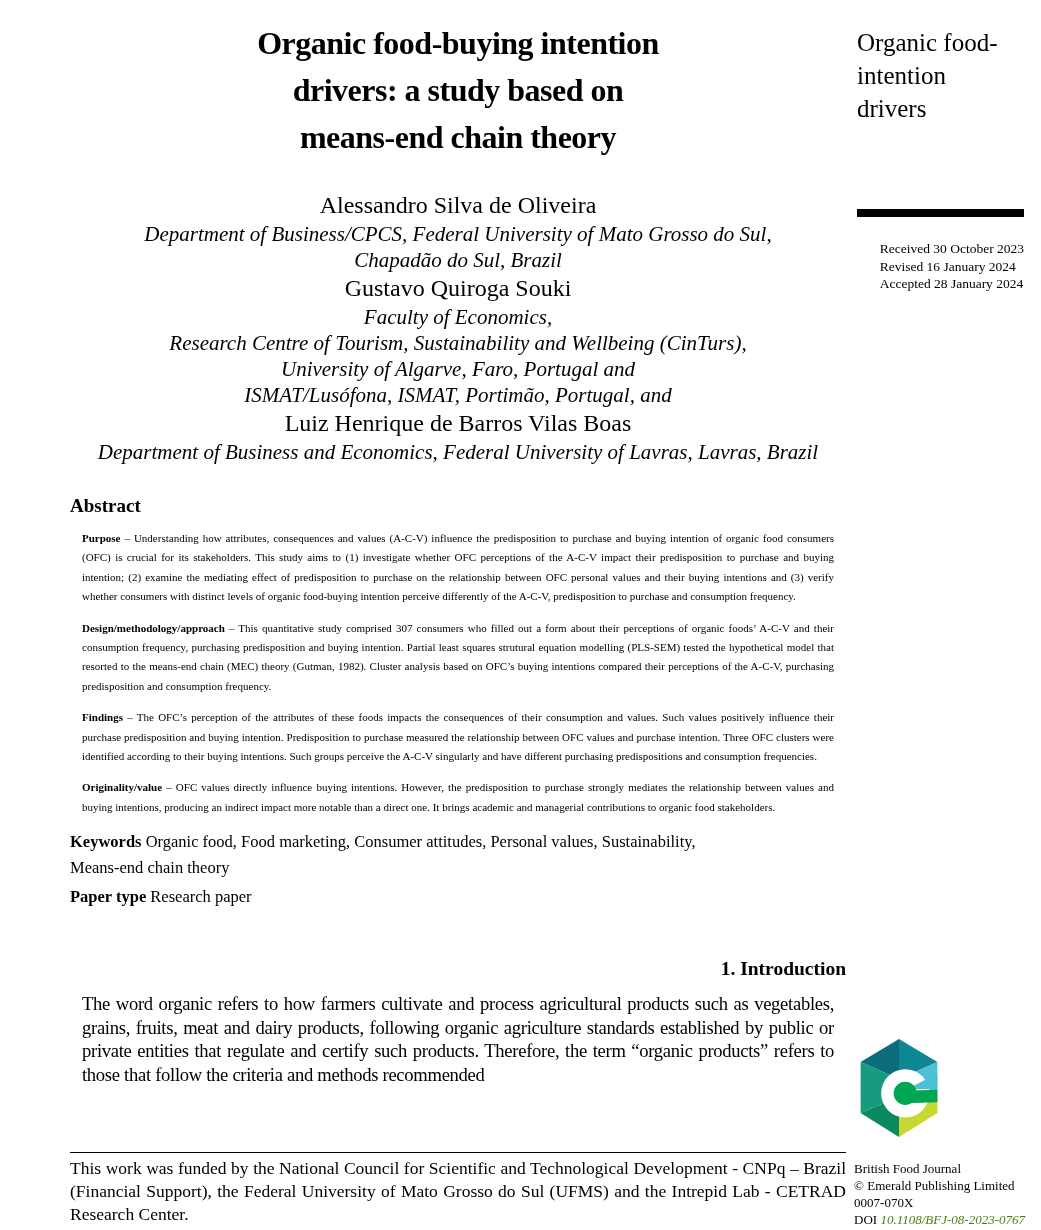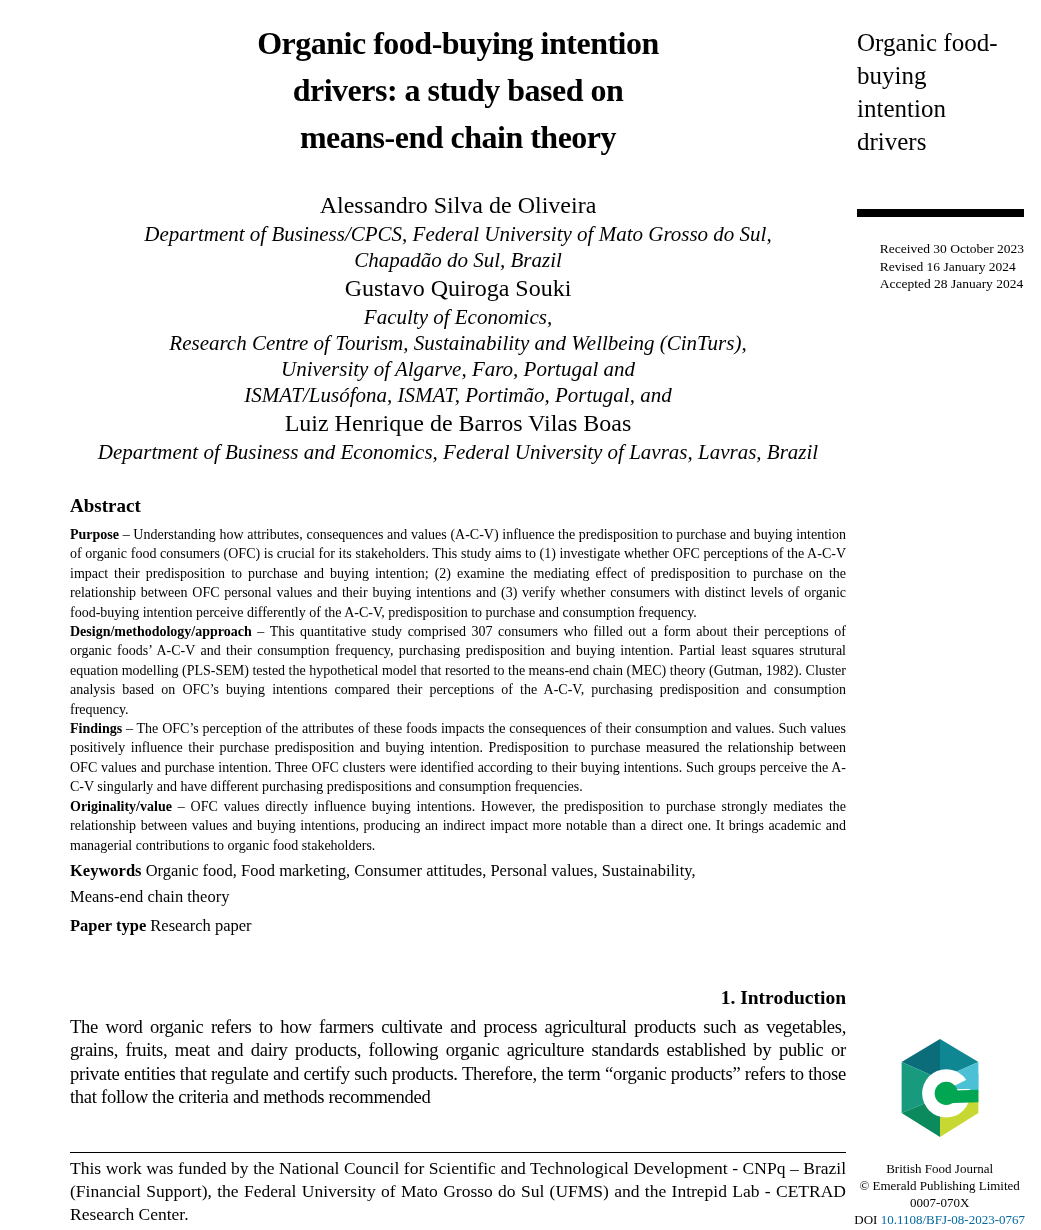--- a/index.html
+++ b/index.html
@@ -14,46 +14,46 @@
   .title { margin:20px 0 0; font-weight:bold; font-size:32px; line-height:47px;
            text-align:center; letter-spacing:-0.5px; }
   .tline { display:block; }
 
   .authors { margin-top:29px; text-align:center; }
   .author-name  { font-size:24px; line-height:31px; }
   .author-affil { font-style:italic; font-size:21px; line-height:26px; }
 
   .abstract { margin-top:30px; }
   .abs-heading { font-size:19px; font-weight:bold; margin:0 0 8px; }
-  .abs-para { margin:0; font-size:14px; line-height:19.4px; text-align:justify; }
+  .abs-para { margin:12px; font-size:11px; line-height:19.4px; text-align:justify; }
   .abs-label { font-weight:bold; }
   .kw { margin:3px 0 0; font-size:16.5px; line-height:26px; }
   .kw .lbl { font-weight:bold;text-align:right; }
 
   .section { margin-top:48px; }
   .sec-heading { font-size:19.5px; font-weight:bold; margin:0 0 6px;text-align:right; }
-  .sec-para { margin:0; font-size:18.6px; line-height:23.4px; text-align:justify;
+  .sec-para { margin:12px; font-size:18.6px; line-height:23.4px; text-align:justify;
               letter-spacing:-0.3px; }
 
   .footnote { position:absolute; left:70px; top:1152px; width:776px;
               border-top:1.6px solid #000; padding-top:4px;
               font-size:17.5px; line-height:23px; text-align:justify; }
   .footnote p { margin:0; }
 
   .side { position:absolute; left:857px; top:0; width:167px; text-align:left; }
   .side-title { margin-top:26px; font-size:25px; line-height:33px; }
   .side-rule  { position:absolute; top:209px; left:0; width:167px; height:8px;
                 background:#000; }
   .side-dates { position:absolute; top:240px; right:0; font-size:13.5px;
                 line-height:17.5px; white-space:nowrap; }
 
-  .journal { position:absolute; right:16px; top:1038px; text-align:center; }
+  .journal { position:absolute; right:16px; top:1038px; text-align:left; }
   .logo { width:90px; height:100px; display:inline-block; }
   .jinfo { margin-top:18px; font-size:13px; line-height:17px; white-space:nowrap; }
-  .doi { color:#0369a1; }
+  .doi { color:#4d7c0f;font-style:italic; }
 </style>
 </head>
 <body>
 
 <div class="main">
 
   <h1 class="title">
     <span class="tline">Organic food-buying intention</span>
     <span class="tline">drivers: a study based on</span>
     <span class="tline">means-end chain theory</span>
@@ -98,21 +98,20 @@
 
 </div>
 
 <div class="footnote">
   <p>This work was funded by the National Council for Scientific and Technological Development - CNPq – Brazil (Financial Support), the Federal University of Mato Grosso do Sul (UFMS) and the Intrepid Lab - CETRAD Research Center.</p>
 </div>
 
 <aside class="side">
   <div class="side-title">
     <div>Organic food-</div>
-    <div>buying</div>
     <div>intention</div>
     <div>drivers</div>
   </div>
   <div class="side-rule"></div>
   <div class="side-dates">
     <div>Received 30 October 2023</div>
     <div>Revised 16 January 2024</div>
     <div>Accepted 28 January 2024</div>
   </div>
 </aside>

